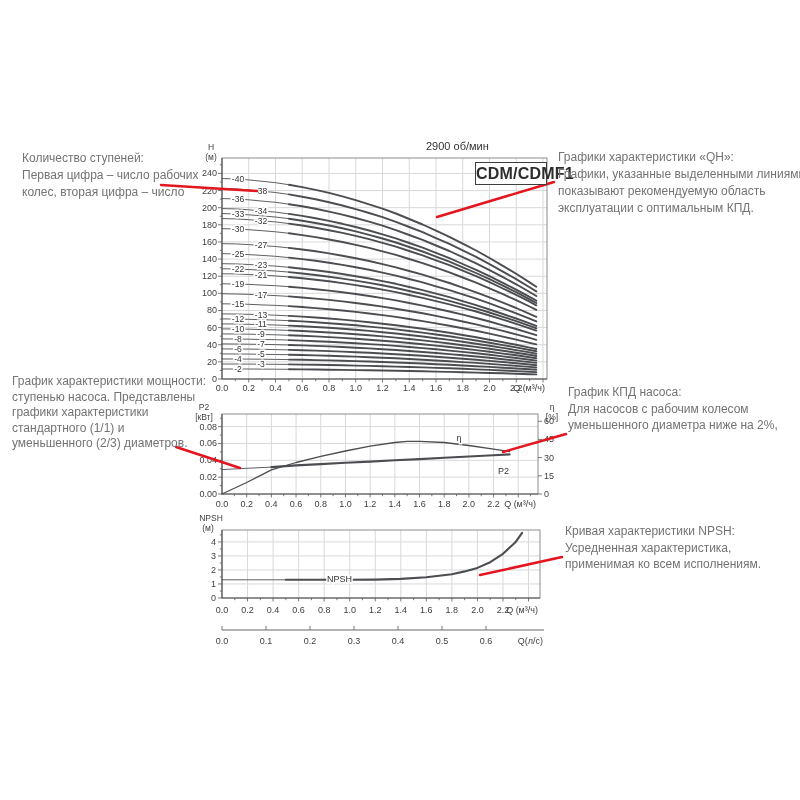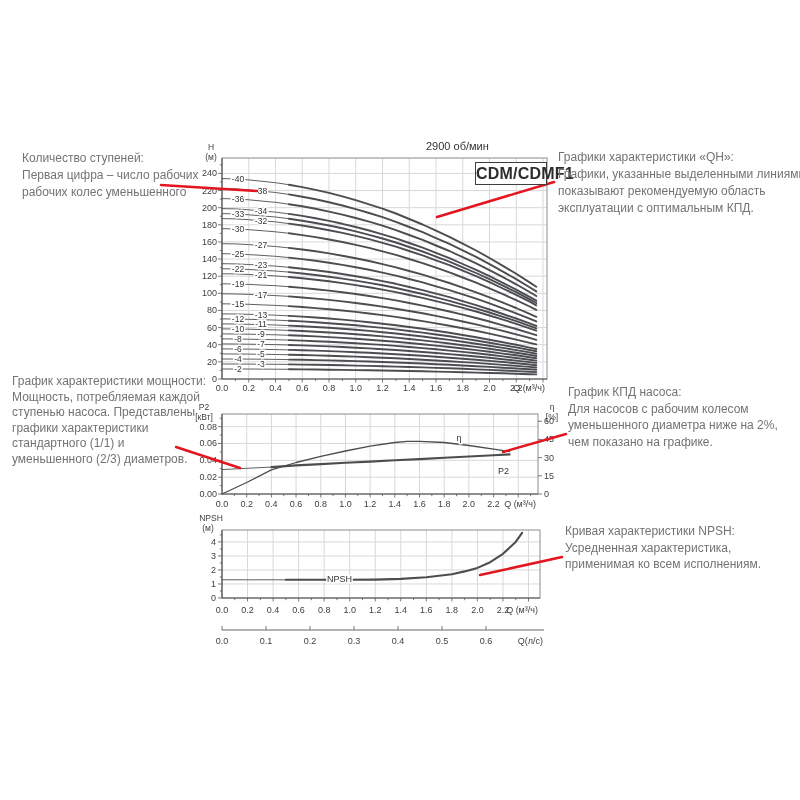--- a/index.html
+++ b/index.html
@@ -410,44 +410,42 @@
   </svg>
 
   <div class="rpm">2900 об/мин</div>
   <div class="model-box">
     <span>CDM/CDMF1</span>
   </div>
 
   <div class="note" id="note-stages">
     <div>Количество ступеней:</div>
     <div>Первая цифра – число рабочих</div>
-    <div>рабочих колес уменьшенного</div>
+    <div>колес, вторая цифра – число</div>
   </div>
 
   <div class="note" id="note-qh">
     <div>Графики характеристики «QH»:</div>
     <div>Графики, указанные выделенными линиями,</div>
     <div>показывают рекомендуемую область</div>
     <div>эксплуатации с оптимальным КПД.</div>
   </div>
 
   <div class="note" id="note-power">
     <div>График характеристики мощности:</div>
-    <div>Мощность, потребляемая каждой</div>
     <div>ступенью насоса. Представлены</div>
     <div>графики характеристики</div>
     <div>стандартного (1/1) и</div>
     <div>уменьшенного (2/3) диаметров.</div>
   </div>
 
   <div class="note" id="note-eff">
     <div>График КПД насоса:</div>
     <div>Для насосов с рабочим колесом</div>
     <div>уменьшенного диаметра ниже на 2%,</div>
-    <div>чем показано на графике.</div>
   </div>
 
   <div class="note" id="note-npsh">
     <div>Кривая характеристики NPSH:</div>
     <div>Усредненная характеристика,</div>
     <div>применимая ко всем исполнениям.</div>
   </div>
 
 </div>
 

